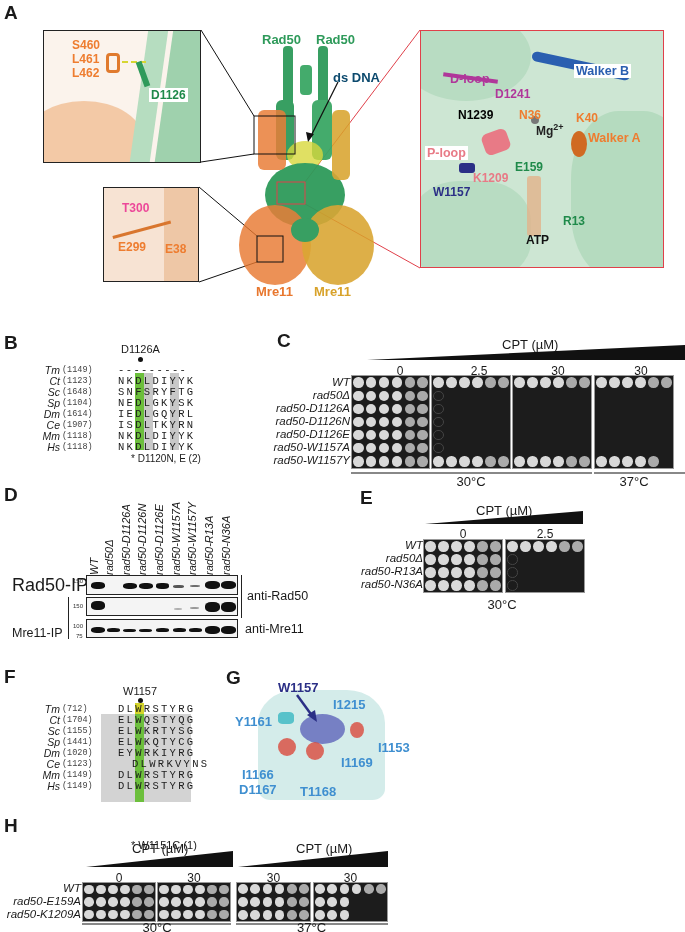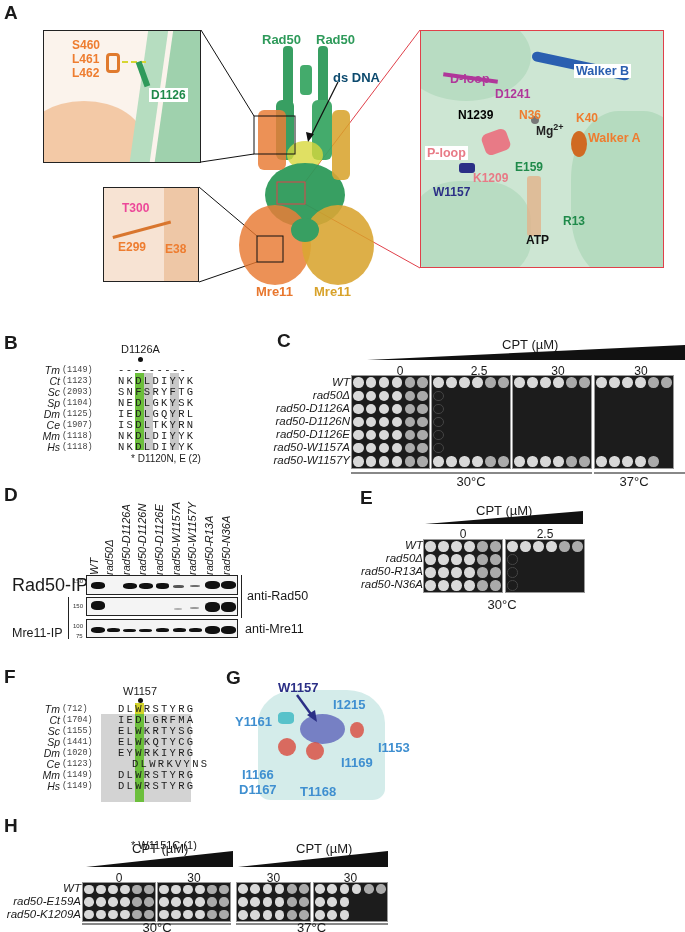--- a/index.html
+++ b/index.html
@@ -125,31 +125,31 @@
       <span class="num">(1149)</span>
       <span class="abs" style="left:82px;letter-spacing:1.4px">---------</span>
     </div>
   <div class="align-row mono" style="left:36px;top:375px">
       <span class="sp">Ct</span>
       <span class="num">(1123)</span>
       <span class="abs" style="left:82px;letter-spacing:2.3px">NKDLDIYYK</span>
     </div>
   <div class="align-row mono" style="left:36px;top:386px">
       <span class="sp">Sc</span>
-      <span class="num">(2093)</span>
+      <span class="num">(1648)</span>
       <span class="abs" style="left:82px;letter-spacing:2.3px">SNFSRYFTG</span>
     </div>
   <div class="align-row mono" style="left:36px;top:397px">
       <span class="sp">Sp</span>
       <span class="num">(1104)</span>
       <span class="abs" style="left:82px;letter-spacing:2.3px">NEDLGKYSK</span>
     </div>
   <div class="align-row mono" style="left:36px;top:408px">
       <span class="sp">Dm</span>
-      <span class="num">(1125)</span>
+      <span class="num">(1614)</span>
       <span class="abs" style="left:82px;letter-spacing:2.3px">IEDLGQYRL</span>
     </div>
   <div class="align-row mono" style="left:36px;top:419px">
       <span class="sp">Ce</span>
       <span class="num">(1907)</span>
       <span class="abs" style="left:82px;letter-spacing:2.3px">ISDLTKYRN</span>
     </div>
   <div class="align-row mono" style="left:36px;top:430px">
       <span class="sp">Mm</span>
       <span class="num">(1118)</span>
@@ -387,21 +387,21 @@
 <div class="abs" style="left:135px;top:714px;width:9px;height:88px;background:#6cbf3c"></div>
 <div>
   <div class="align-row mono" style="left:36px;top:703px">
       <span class="sp">Tm</span>
       <span class="num">(712)</span>
       <span class="abs" style="left:82px;letter-spacing:2.3px">DLWRSTYRG</span>
     </div>
   <div class="align-row mono" style="left:36px;top:714px">
       <span class="sp">Ct</span>
       <span class="num">(1704)</span>
-      <span class="abs" style="left:82px;letter-spacing:2.3px">IEDLGRFMA</span>
+      <span class="abs" style="left:82px;letter-spacing:2.3px">ELWQSTYQG</span>
     </div>
   <div class="align-row mono" style="left:36px;top:725px">
       <span class="sp">Sc</span>
       <span class="num">(1155)</span>
       <span class="abs" style="left:82px;letter-spacing:2.3px">ELWKRTYSG</span>
     </div>
   <div class="align-row mono" style="left:36px;top:736px">
       <span class="sp">Sp</span>
       <span class="num">(1441)</span>
       <span class="abs" style="left:82px;letter-spacing:2.3px">ELWKQTYCG</span>

